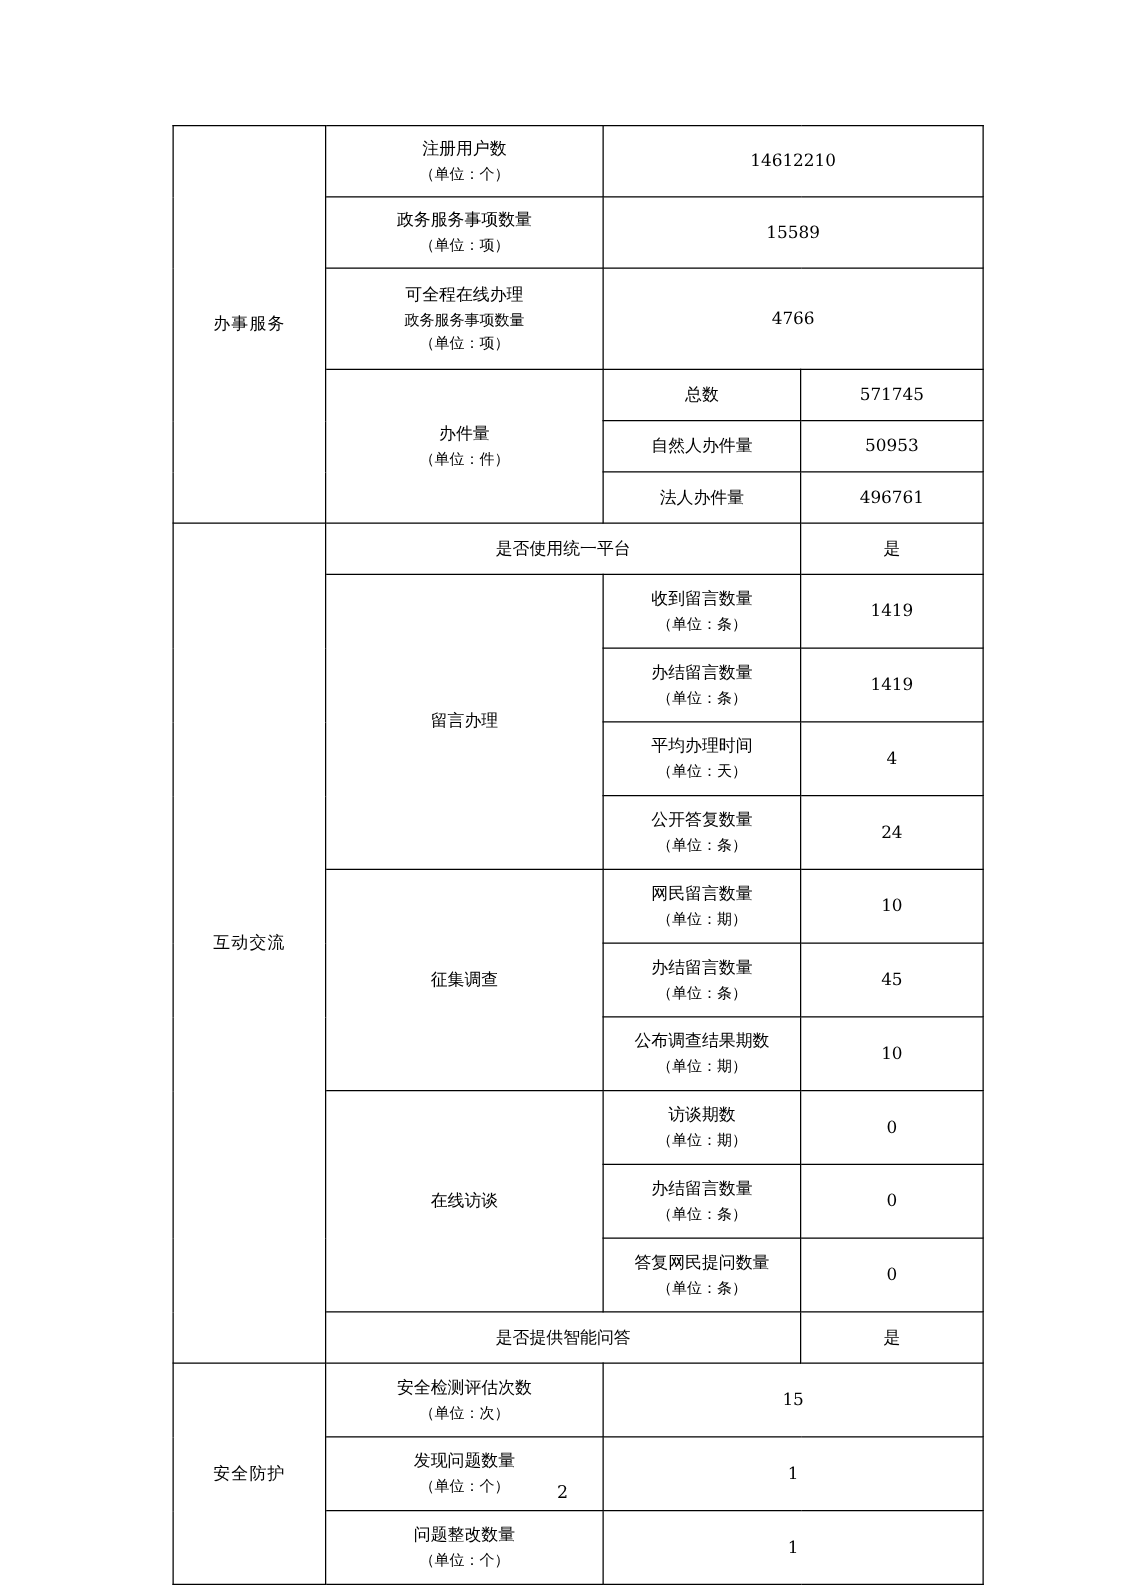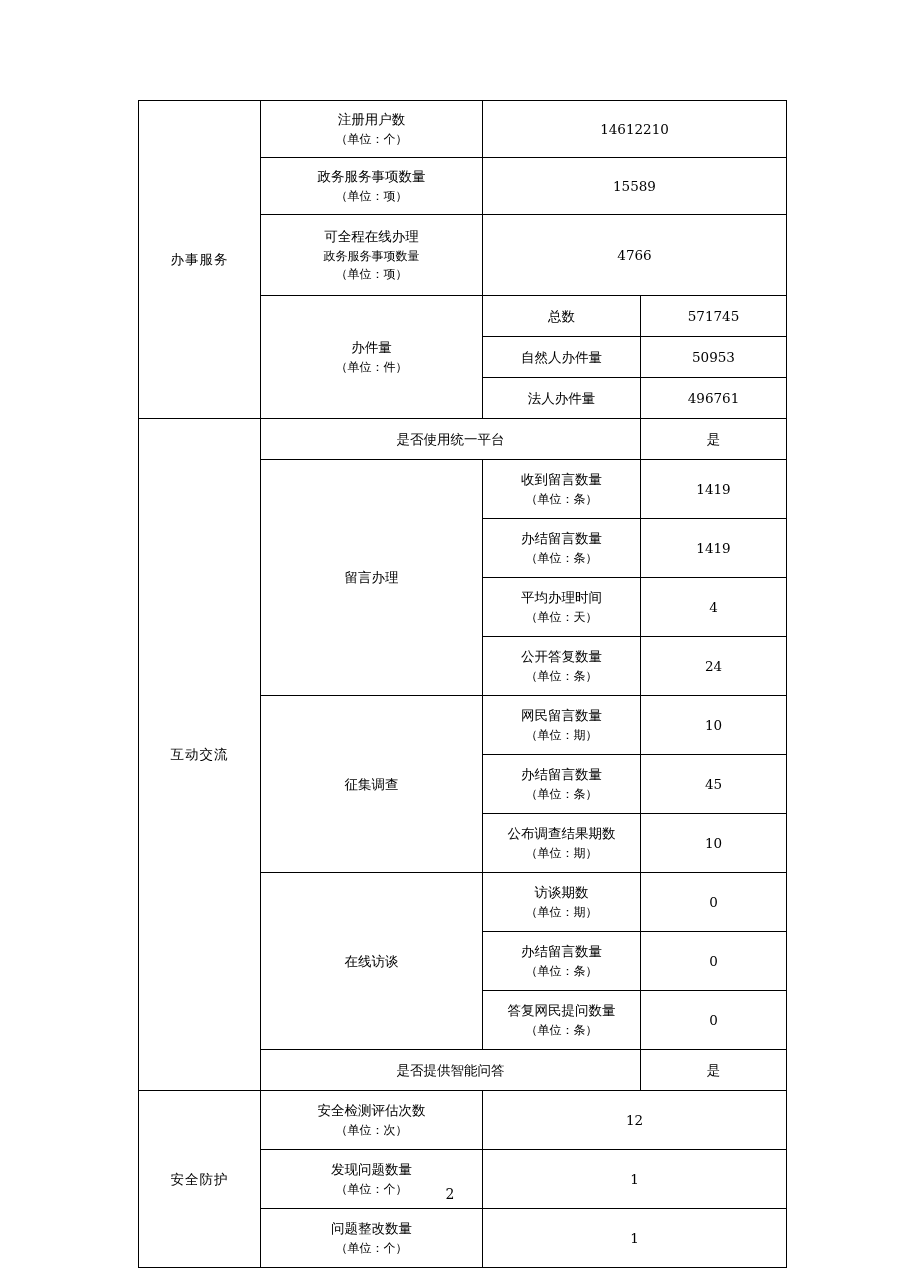--- a/index.html
+++ b/index.html
@@ -203,21 +203,21 @@
         <td class="lbl" colspan="2" style="height:34px">是否提供智能问答</td>
         <td class="num">是</td>
       </tr>
 
       <tr>
         <td class="cat" rowspan="3">安全防护</td>
         <td class="lbl">
           <span>安全检测评估次数</span>
           <span class="u">（单位：次）</span>
         </td>
-        <td class="num" colspan="2" style="height:52px">12</td>
+        <td class="num" colspan="2" style="height:52px">15</td>
       </tr>
       <tr>
         <td class="lbl">
           <span>发现问题数量</span>
           <span class="u">（单位：个）</span>
         </td>
         <td class="num" colspan="2" style="height:52px">1</td>
       </tr>
       <tr>
         <td class="lbl">

